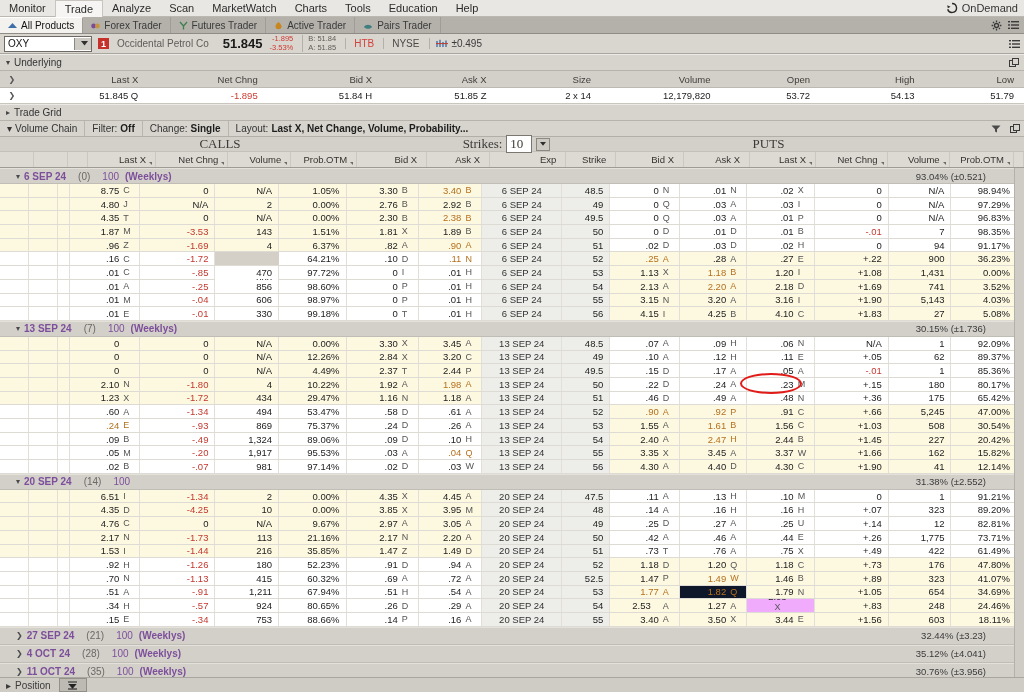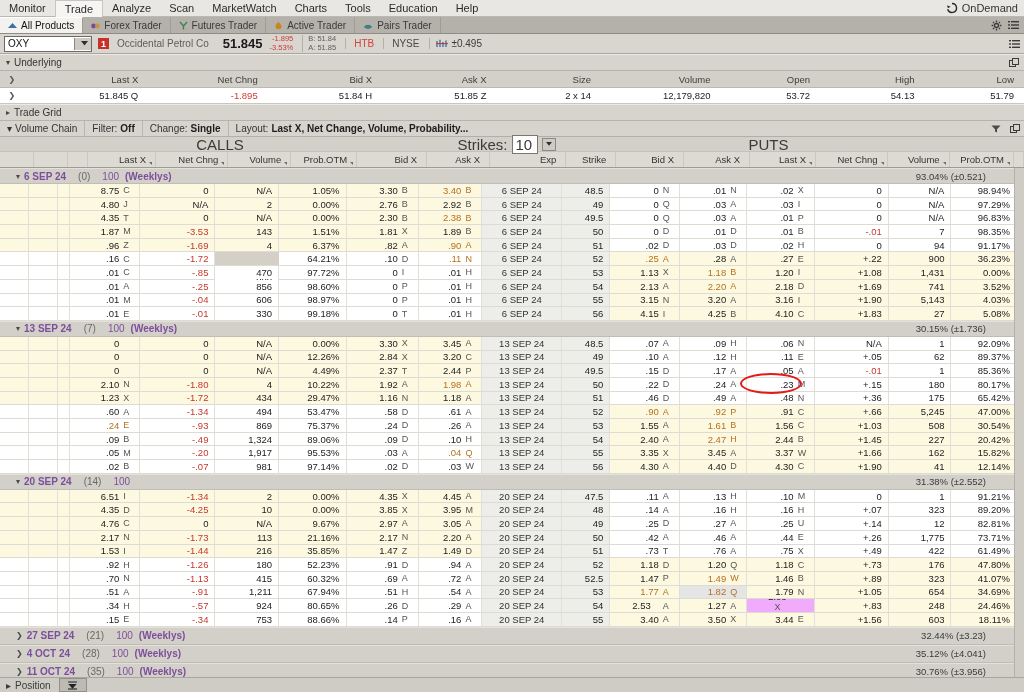--- a/index.html
+++ b/index.html
@@ -47,21 +47,21 @@
   .und-row{height:15px;background:#fff;display:flex;align-items:center;font-size:9.5px;color:#222;border-bottom:1px solid #c9c6c0;}
   .und-c{text-align:right;padding-right:10px;}
   .und-exp{width:24px;text-align:center;color:#555;font-size:8px;}
   .und-neg{color:#cf3a32;}
   
   .ocbar{height:15px;background:#d7d4ce;display:flex;align-items:center;font-size:10px;color:#333;border-bottom:1px solid #b2afa9;position:relative;}
   .ocbar .seg{padding:0 7px;border-right:1px solid #b9b6b0;height:15px;display:flex;align-items:center;gap:3px;}
   .ocbar b{font-weight:bold;color:#1d1d1d;}
   .ocbar .right{position:absolute;right:4px;display:flex;align-items:center;gap:9px;}
   
-  .callputs{height:14px;background:#d3d0ca;display:flex;align-items:center;border-bottom:1px solid #c4c1bb;font-size:15px;color:#3c3a36;position:relative;}
+  .callputs{height:14px;background:#d3d0ca;display:flex;align-items:center;border-bottom:1px solid #c4c1bb;font-size:13px;color:#3c3a36;position:relative;font-family:Liberation Serif, serif;}
   .colhead{height:15px;background:#ddd9d3;display:flex;align-items:stretch;border-bottom:1px solid #9e9b95;font-size:9.5px;color:#35332f;}
   .colhead div{display:flex;align-items:center;justify-content:flex-end;padding-right:9px;border-right:1px solid #cbc8c2;position:relative;}
   .sortmark{position:absolute;right:3px;bottom:2px;width:0;height:0;border-left:3px solid transparent;border-top:3px solid #6d6a65;}
   
   .grp{height:14px;background:#d3d0ca;display:flex;align-items:center;font-size:10px;border-bottom:1px solid #c0bdb7;border-top:1px solid #e4e1db;position:relative;}
   .grp .tri{margin:0 4px 0 16px;color:#4a4a4a;font-size:8px;}
   .grp .date{color:#7d4f9b;font-weight:bold;}
   .grp .dte{color:#6a6865;margin-left:12px;}
   .grp .mult{color:#7d4f9b;margin-left:12px;}
   .grp .wk{color:#7d4f9b;font-weight:bold;margin-left:6px;}
@@ -1853,21 +1853,21 @@
       <div class="cell mid" style="width:83px">
         <span>20 SEP 24</span>
       </div>
       <div class="cell strike" style="width:50px;justify-content:flex-end">
         <span>53</span>
       </div>
       <div class="cell amber" style="width:72px;background:#fdf8e0;">
         <span>1.77</span>
         <span class="mk">A</span>
       </div>
-      <div class="cell amber" style="width:70px;background:#e5e5e5;">
+      <div class="cell amber" style="width:70px;background:#0f172a;">
         <span>1.82</span>
         <span class="mk">Q</span>
       </div>
       <div class="cell" style="width:70px;background:#fdf8e0;">
         <span>1.79</span>
         <span class="mk">N</span>
       </div>
       <div class="cell " style="width:77px;background:#fdf8e0;">
         <span>+1.05</span>
       </div>

